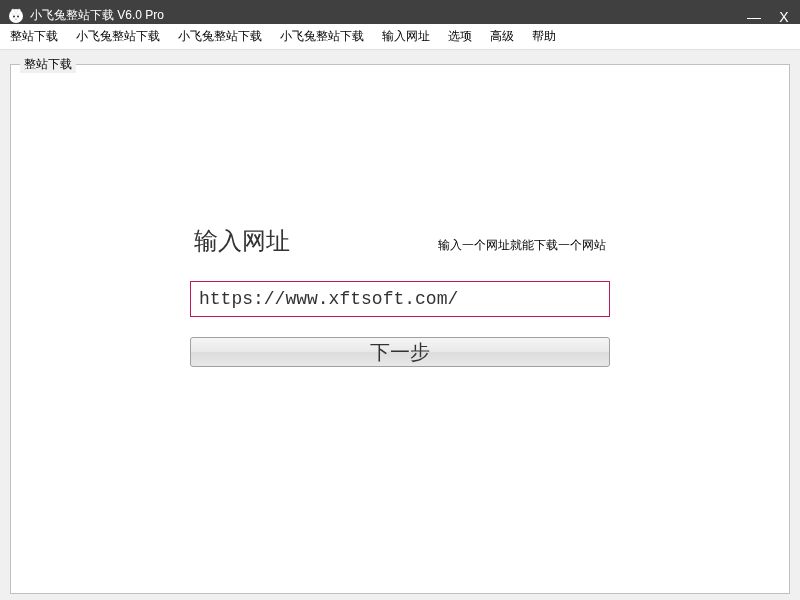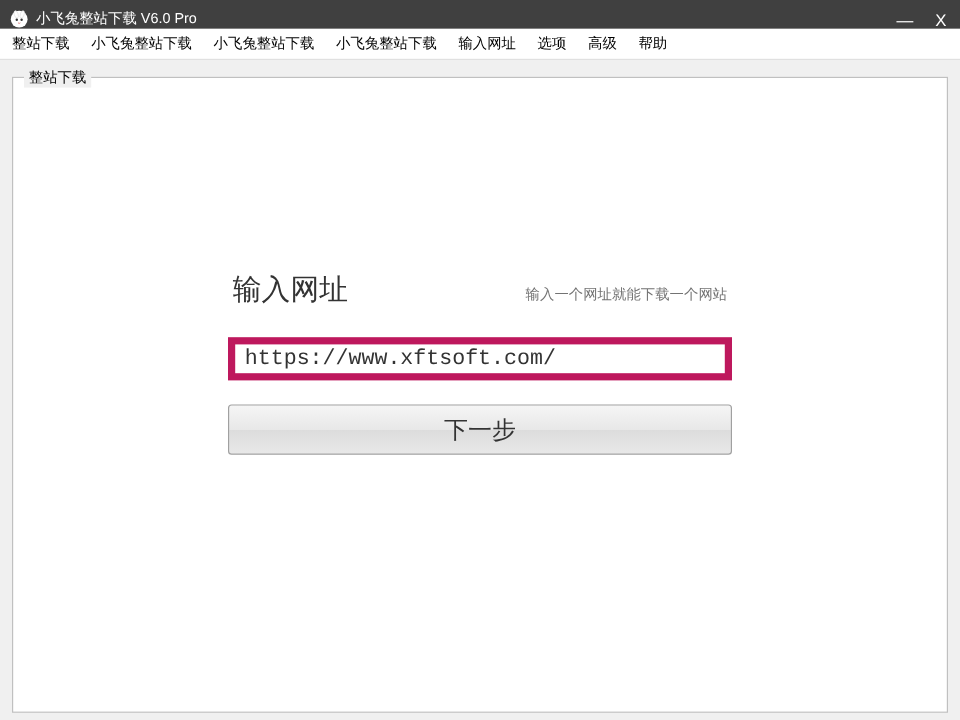--- a/index.html
+++ b/index.html
@@ -94,38 +94,38 @@
       padding: 0 4px;
     }
     .form-title {
       font-size: 24px;
       color: #333;
       font-family: "SimSun", serif;
       font-weight: normal;
     }
     .form-hint {
       font-size: 12px;
-      color: #737373;
+      color: #000000;
       text-align: right;
     }
     .url-input {
       width: 100%;
       height: 36px;
-      border: 6px solid #be185d;
+      border: 1px solid #be185d;
       padding: 12px 8px;
       font-size: 18px;
       font-family: "Courier New", "SimSun", monospace;
       color: #333;
       outline: none;
       margin-bottom: 20px;
       background: #fff;
     }
     .next-btn {
       width: 100%;
-      height: 42px;
+      height: 30px;
       border: 1px solid #a0a0a0;
       background: linear-gradient(to bottom, #f5f5f5 0%, #e8e8e8 50%, #dcdcdc 51%, #e8e8e8 100%);
       font-size: 20px;
       color: #333;
       cursor: pointer;
       font-family: "SimSun", "Microsoft YaHei", serif;
       border-radius: 3px;
     }
   </style>
 </head>

